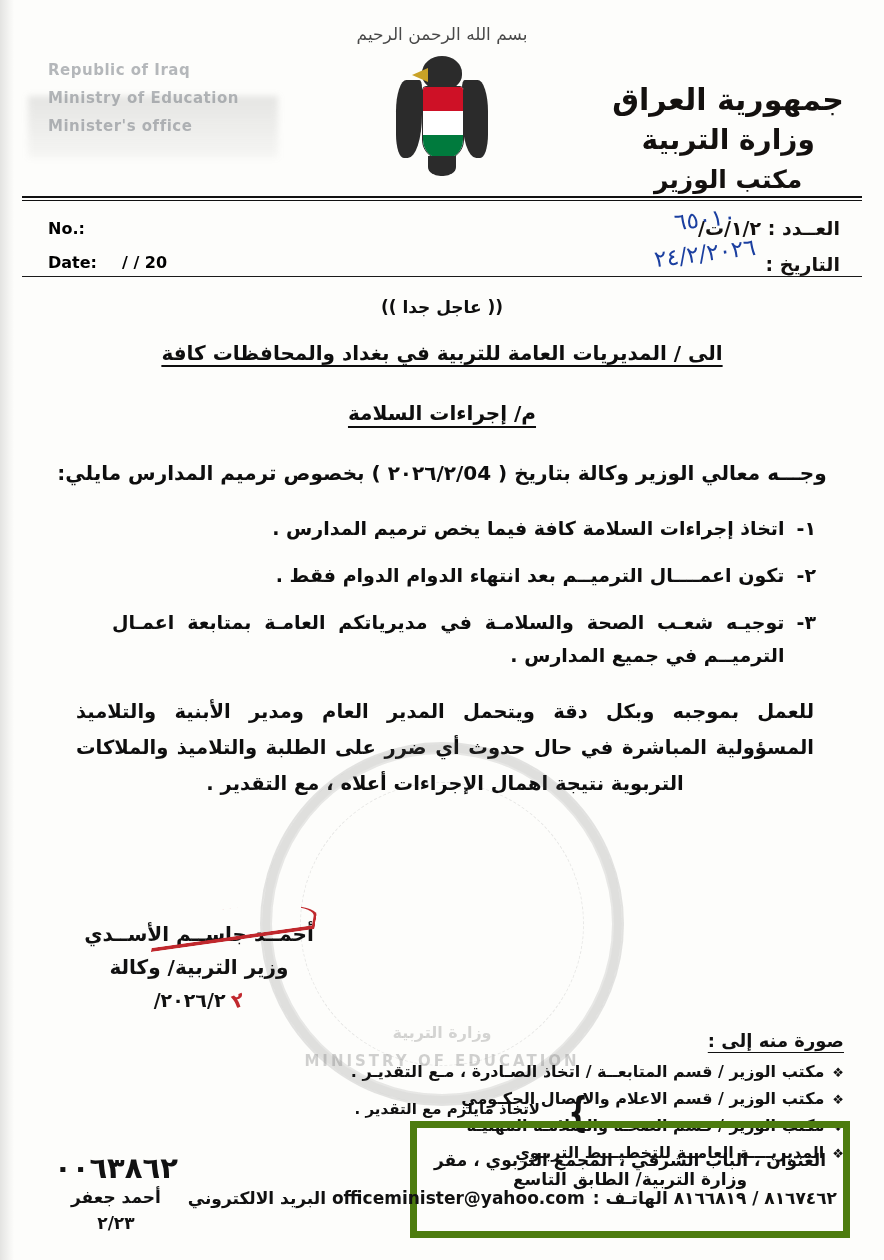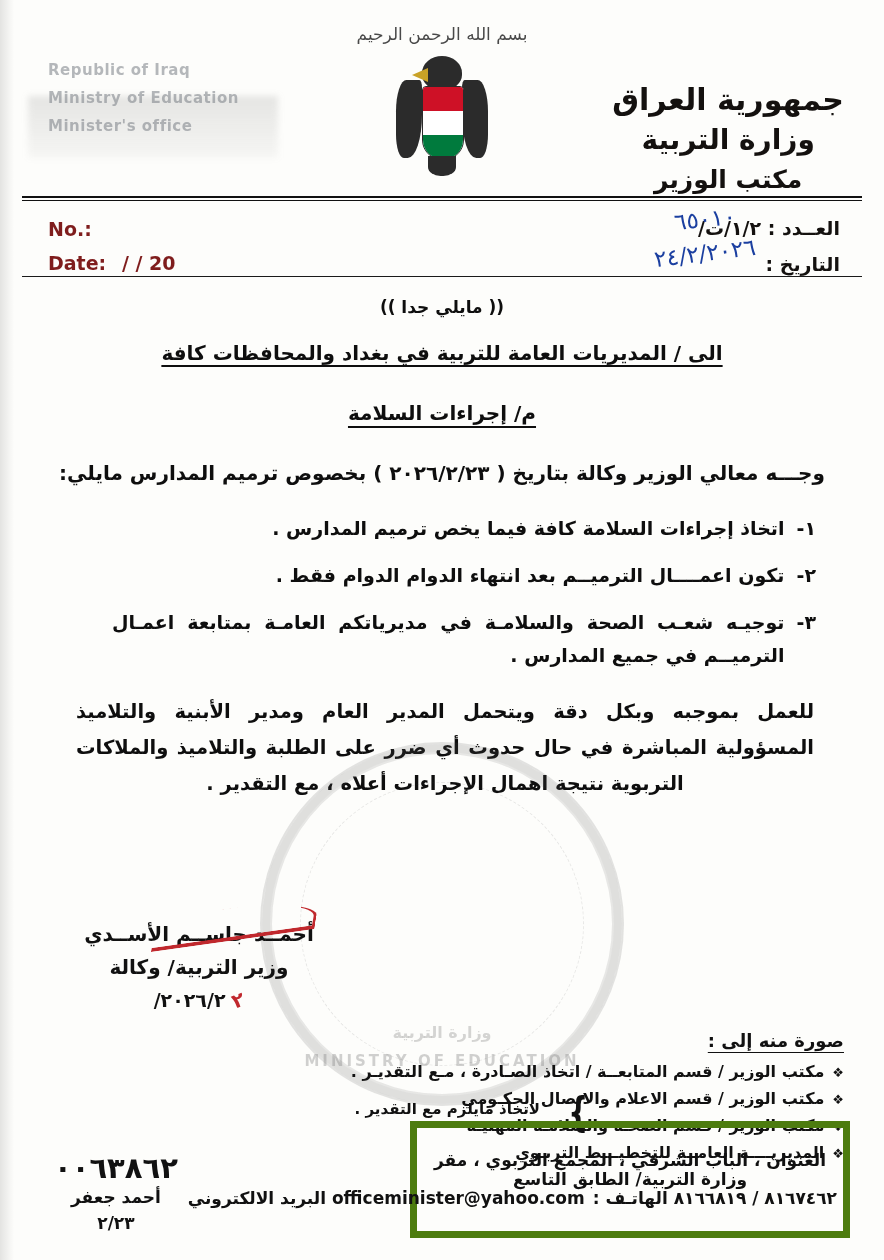--- a/index.html
+++ b/index.html
@@ -154,23 +154,23 @@
   .meta {
     position: absolute;
     top: 206px;
     left: 0; right: 0;
     height: 70px;
   }
   .meta-en {
     position: absolute;
     left: 48px;
     top: 6px;
-    font-size: 19px;
+    font-size: 16px;
     line-height: 34px;
-    color: #7f1d1d;
+    color: #000000;
     font-weight: bold;
   }
   .meta-en .row { display: flex; gap: 10px; align-items: baseline; }
   .meta-en .lbl { min-width: 64px; }
 
   .meta-ar {
     position: absolute;
     right: 44px;
     top: 4px;
     direction: rtl;
@@ -496,24 +496,24 @@
       </div>
     </div>
   </div>
 
   <div class="hand hand-no">٦٥٠١٠</div>
   <div class="hand hand-date">٢٤/٢/٢٠٢٦</div>
 
   <div class="hr-sub"></div>
 
   <div class="body">
-    <div class="urgent">(( مايلي جدا ))</div>
+    <div class="urgent">(( عاجل جدا ))</div>
     <div class="to-line">الى / المديريات العامة للتربية في بغداد والمحافظات كافة</div>
     <div class="subject">م/ إجراءات السلامة</div>
-    <div class="intro">وجـــه معالي الوزير وكالة بتاريخ ( ٢٠٢٦/٢/٢٣ ) بخصوص ترميم المدارس مايلي:</div>
+    <div class="intro">وجـــه معالي الوزير وكالة بتاريخ ( ٢٠٢٦/٢/04 ) بخصوص ترميم المدارس مايلي:</div>
 
     <ol class="items">
       <li>
         <span class="marker">١-</span>
         <span class="text">اتخاذ إجراءات السلامة كافة فيما يخص ترميم المدارس .</span>
       </li>
       <li>
         <span class="marker">٢-</span>
         <span class="text">تكون اعمــــال الترميــم بعد انتهاء الدوام الدوام فقط .</span>
       </li>

